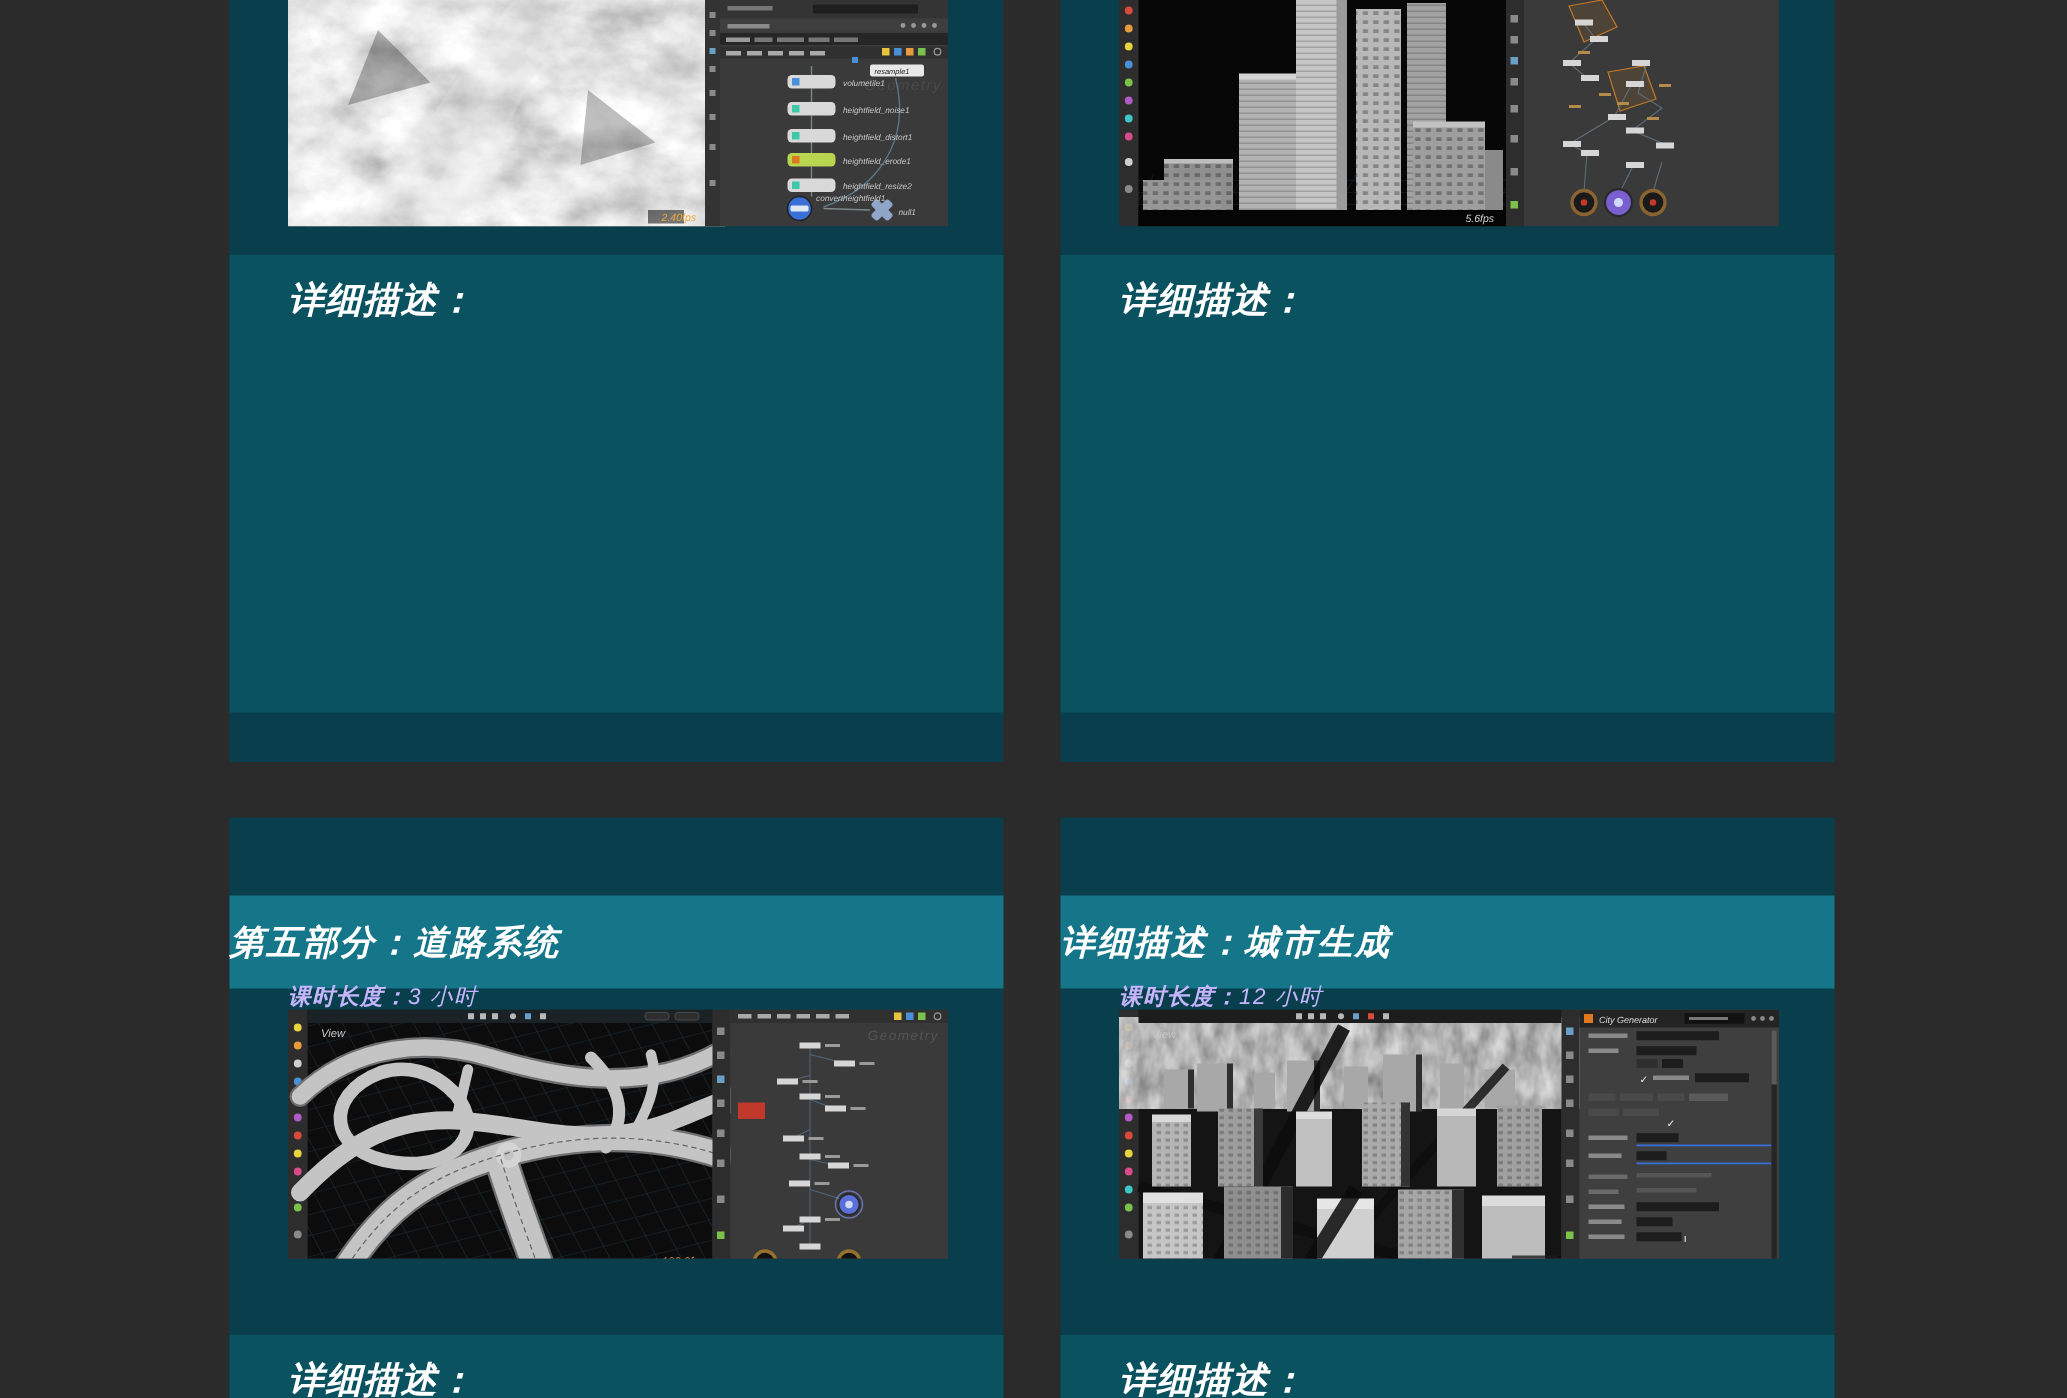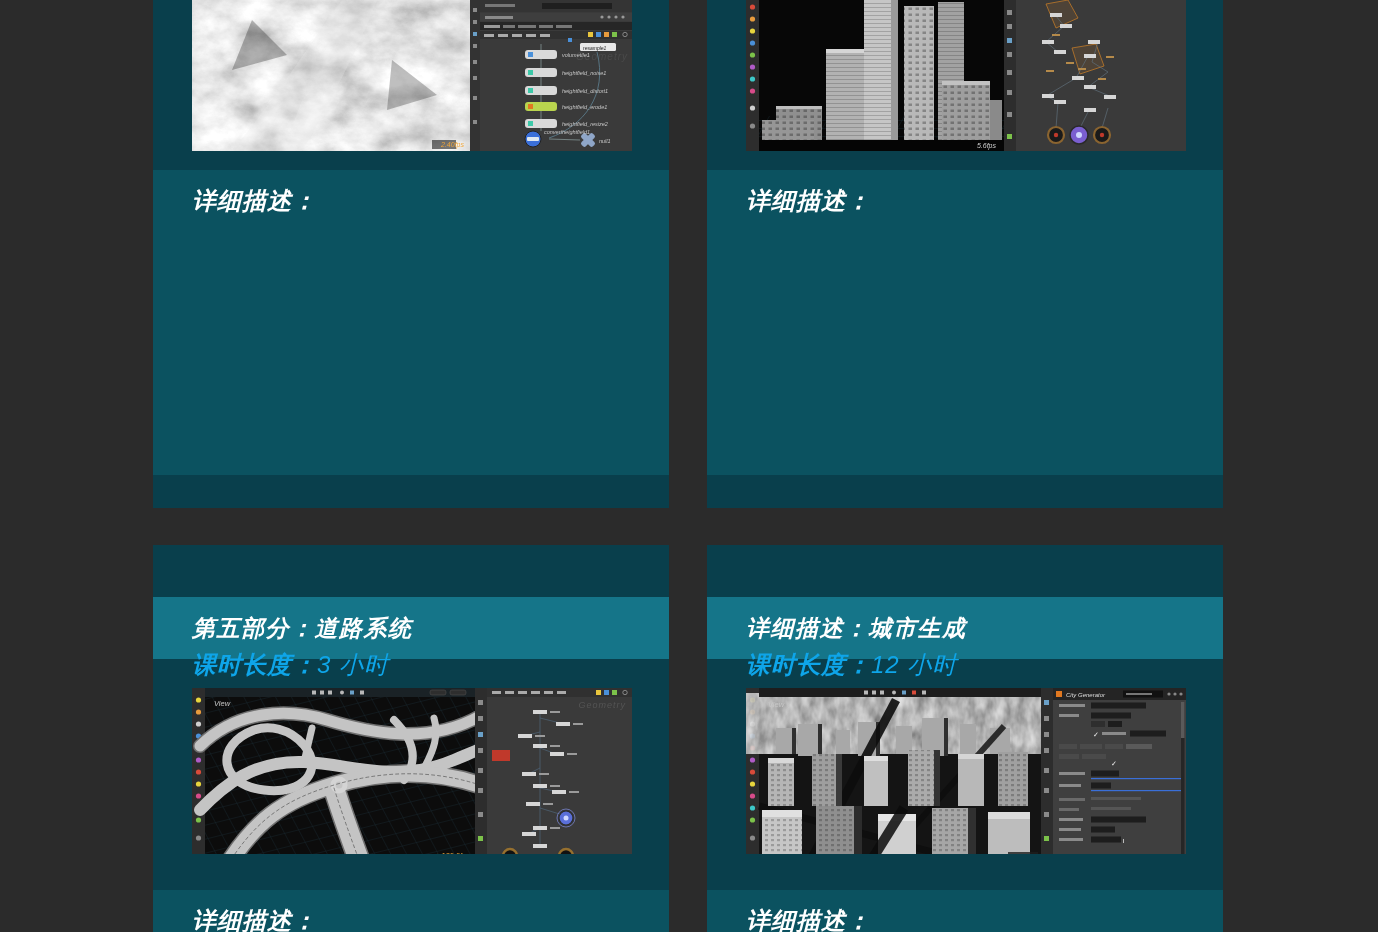--- a/index.html
+++ b/index.html
@@ -5,30 +5,30 @@
   html,body{margin:0;padding:0;background:#2b2b2b;}
   .page{position:relative;width:1378px;height:932px;background:#2b2b2b;overflow:hidden;
         font-family:"Liberation Sans","DejaVu Sans",sans-serif;color:#fff;}
   .card{position:absolute;width:516px;background:#093f4c;font-style:italic;}
   .card-top{top:0;height:508px;}
   .card-bottom{top:545px;height:610px;}
   .card-left{left:153px;}
   .card-right{left:707px;}
   .shot{position:absolute;left:39px;overflow:hidden;}
   .shot-top{top:0;width:440px;height:151px;}
-  .shot-bottom{top:143px;width:440px;height:166px;}
+  .shot-bottom{top:128px;width:440px;height:166px;}
   .shot svg{display:block;}
   .desc-panel{position:absolute;left:0;width:516px;background:#0b5260;box-sizing:border-box;padding:18px 39px 0 39px;}
   .desc-top{top:170px;height:305px;}
   .desc-bottom{top:345px;height:265px;}
   .detail-label{margin:0;font-size:24px;font-weight:bold;line-height:26px;letter-spacing:1px;color:#fff;}
   .desc-text{margin:7px 0 0 0;font-size:19.5px;line-height:31.5px;letter-spacing:.5px;text-align:justify;color:#fdfdfd;}
   .sec-header{position:absolute;left:0;top:33px;width:516px;height:62px;background:#157589;box-sizing:border-box;
-              padding-left:39px;line-height:62px;font-size:23px;font-weight:bold;letter-spacing:1.5px;color:#fff;}
-  .duration{position:absolute;left:39px;top:107px;font-size:24px;line-height:26px;letter-spacing:1px;color:#0ea5e9;}
+              line-height:62px;font-size:23px;font-weight:bold;letter-spacing:1.5px;color:#fff;}
+  .duration{position:absolute;left:39px;top:107px;font-size:15px;line-height:26px;letter-spacing:1px;color:#c4b5fd;}
   .duration .dl{font-weight:bold;}
   svg text{font-family:"Liberation Sans","DejaVu Sans",sans-serif;}
 </style>
 </head>
 <body>
 
 <div class="page">
 
   <section class="card card-top card-left">
     <div class="shot shot-top">

